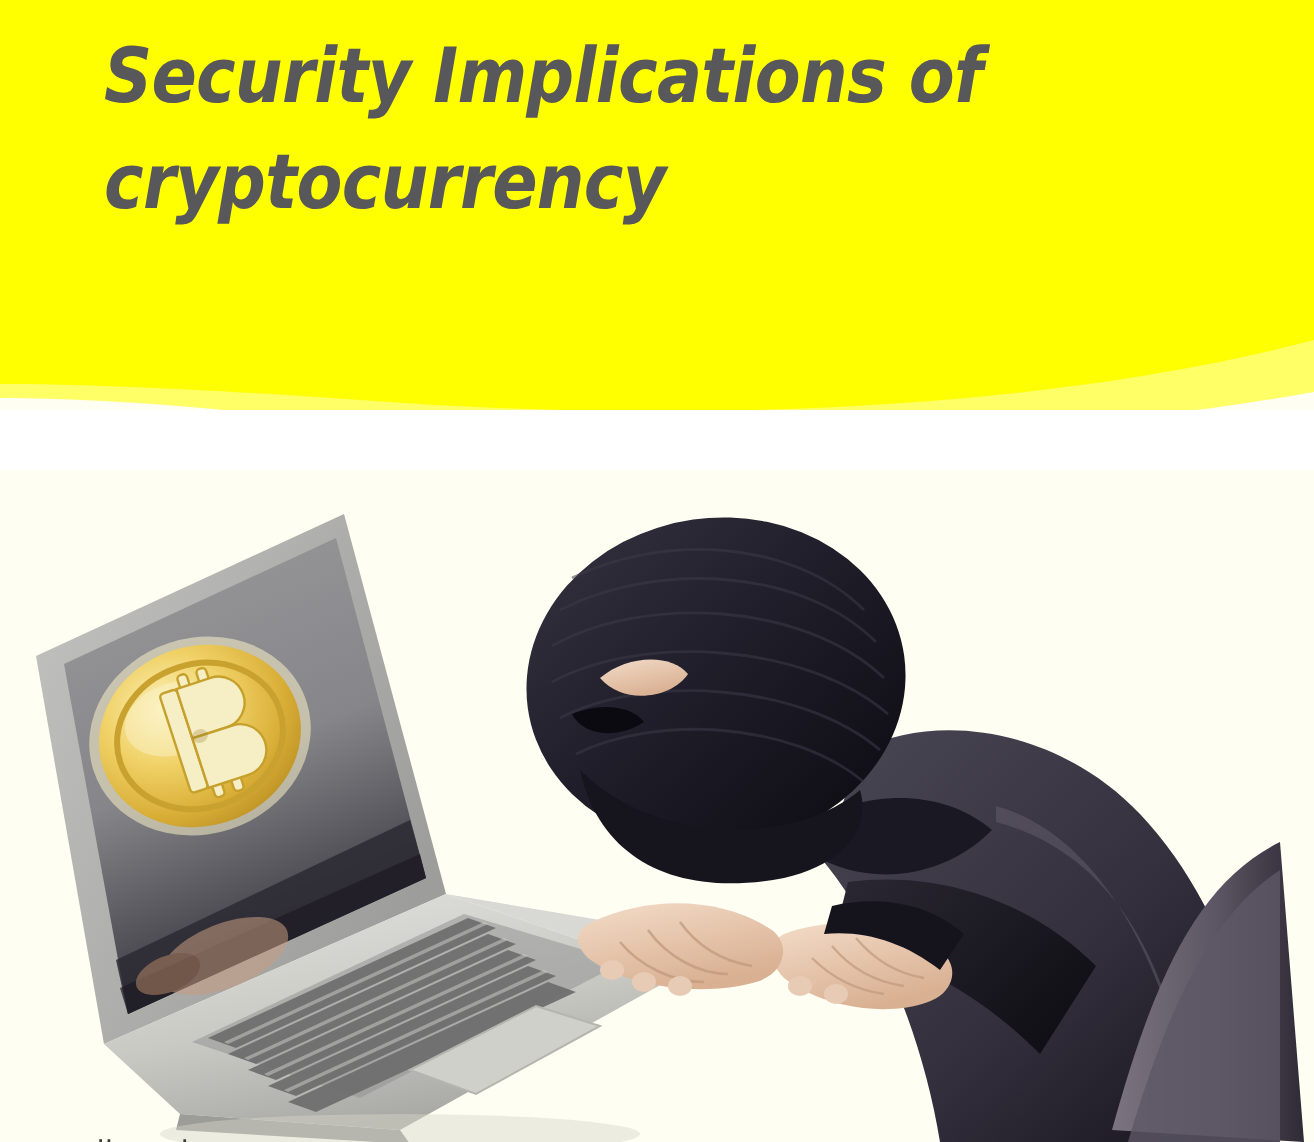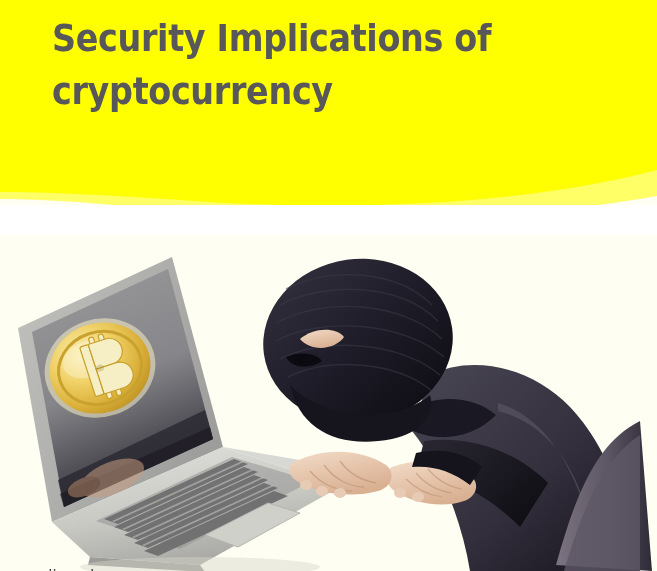--- a/index.html
+++ b/index.html
@@ -32,20 +32,21 @@
     width: 657px;
     height: 232px;
     display: block;
   }
   .title-block {
     position: absolute;
     left: 52px;
     top: 12px;
     width: 470px;
     z-index: 5;
+    font-style: italic;
   }
   .title-line {
     font-family: "DejaVu Sans", sans-serif;
     font-weight: bold;
     font-size: 38px;
     line-height: 53px;
     letter-spacing: -0.4px;
     color: #58585a;
     white-space: nowrap;
     transform: scaleX(0.88);

